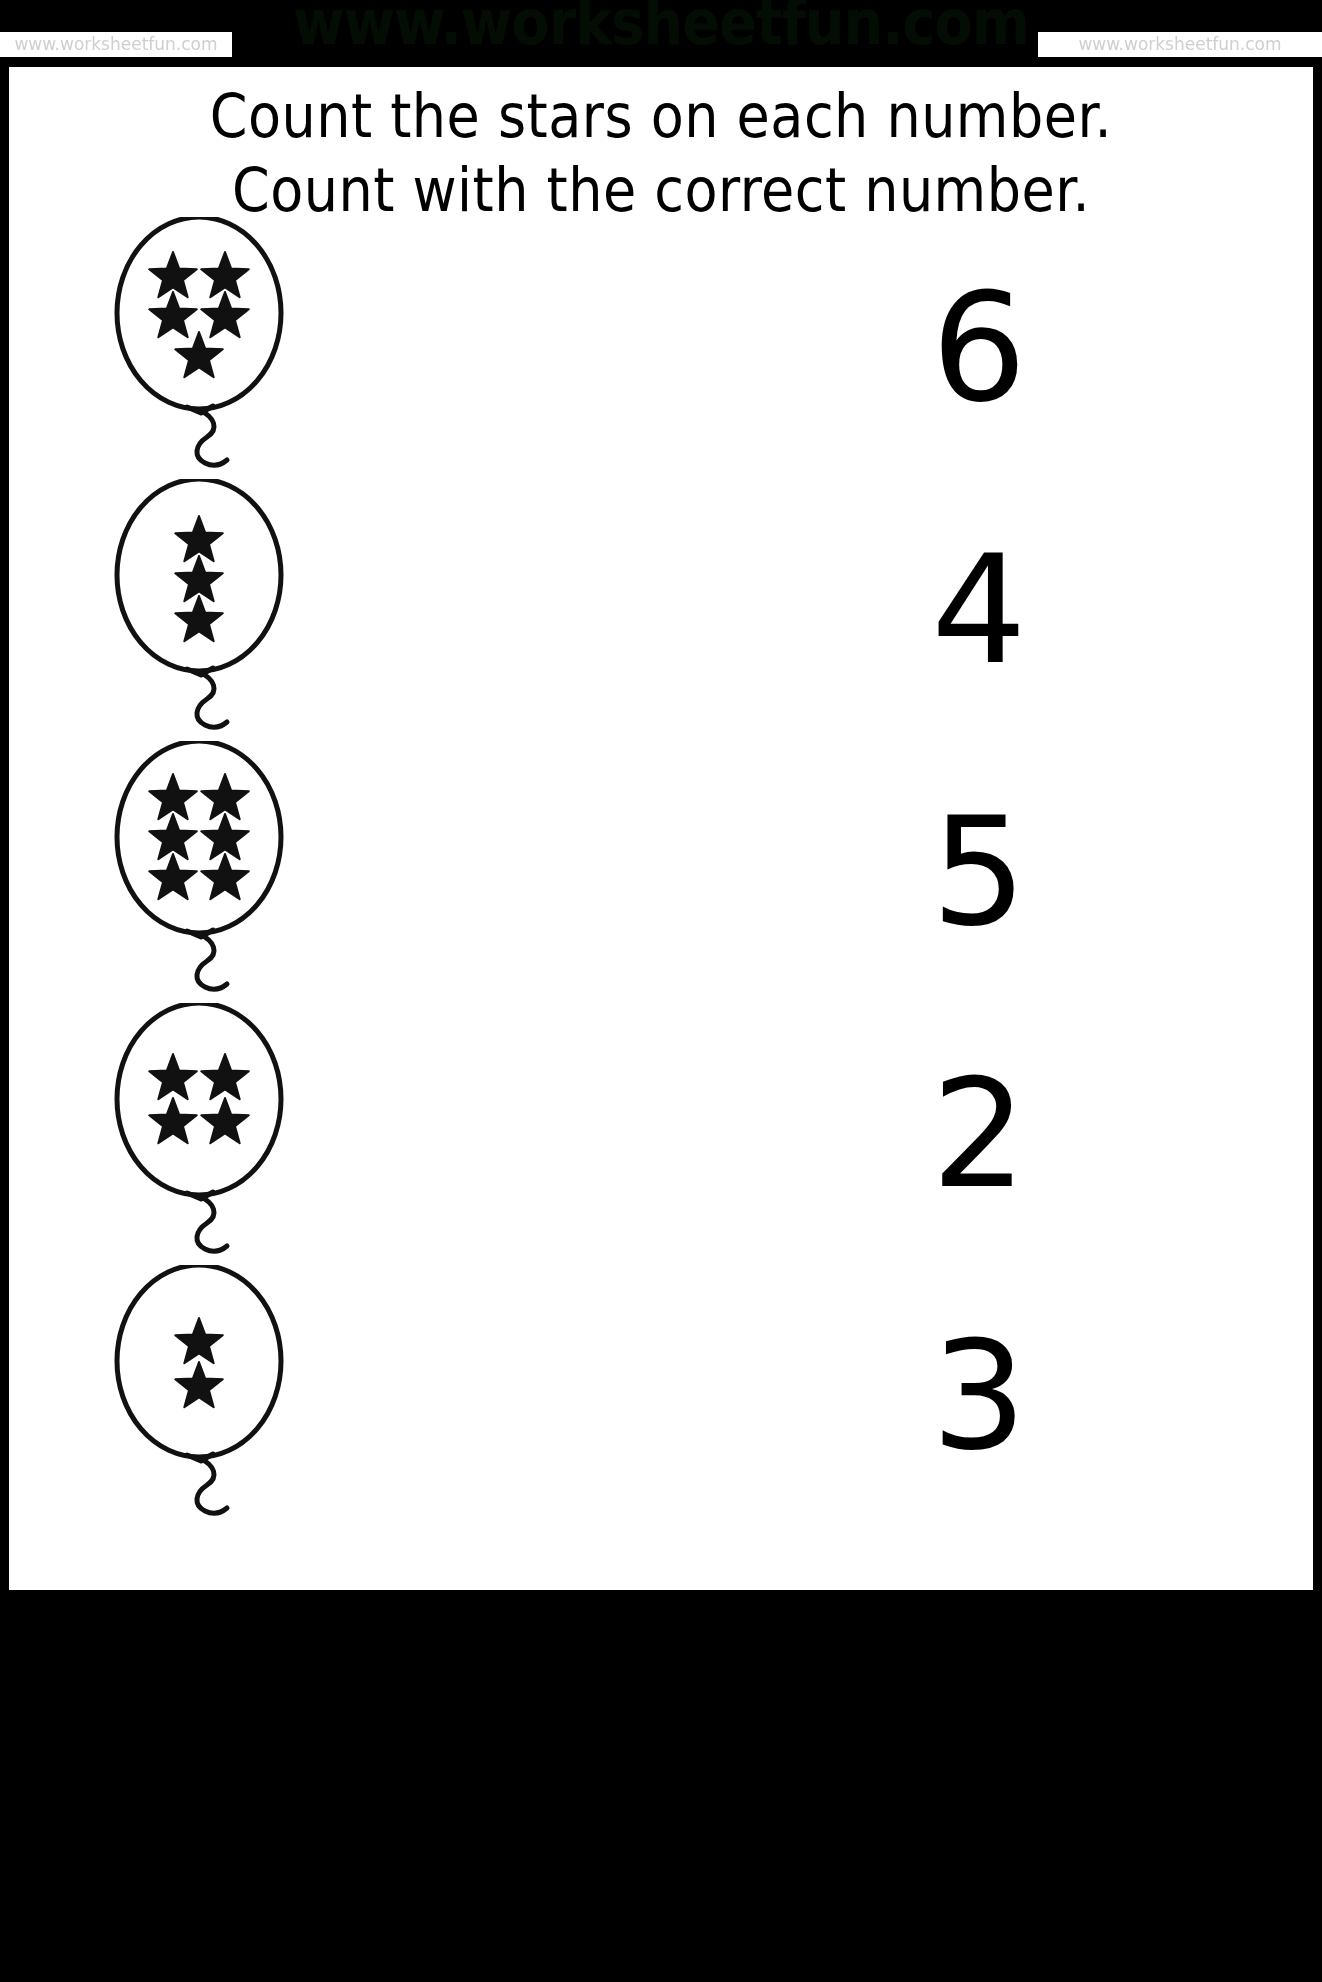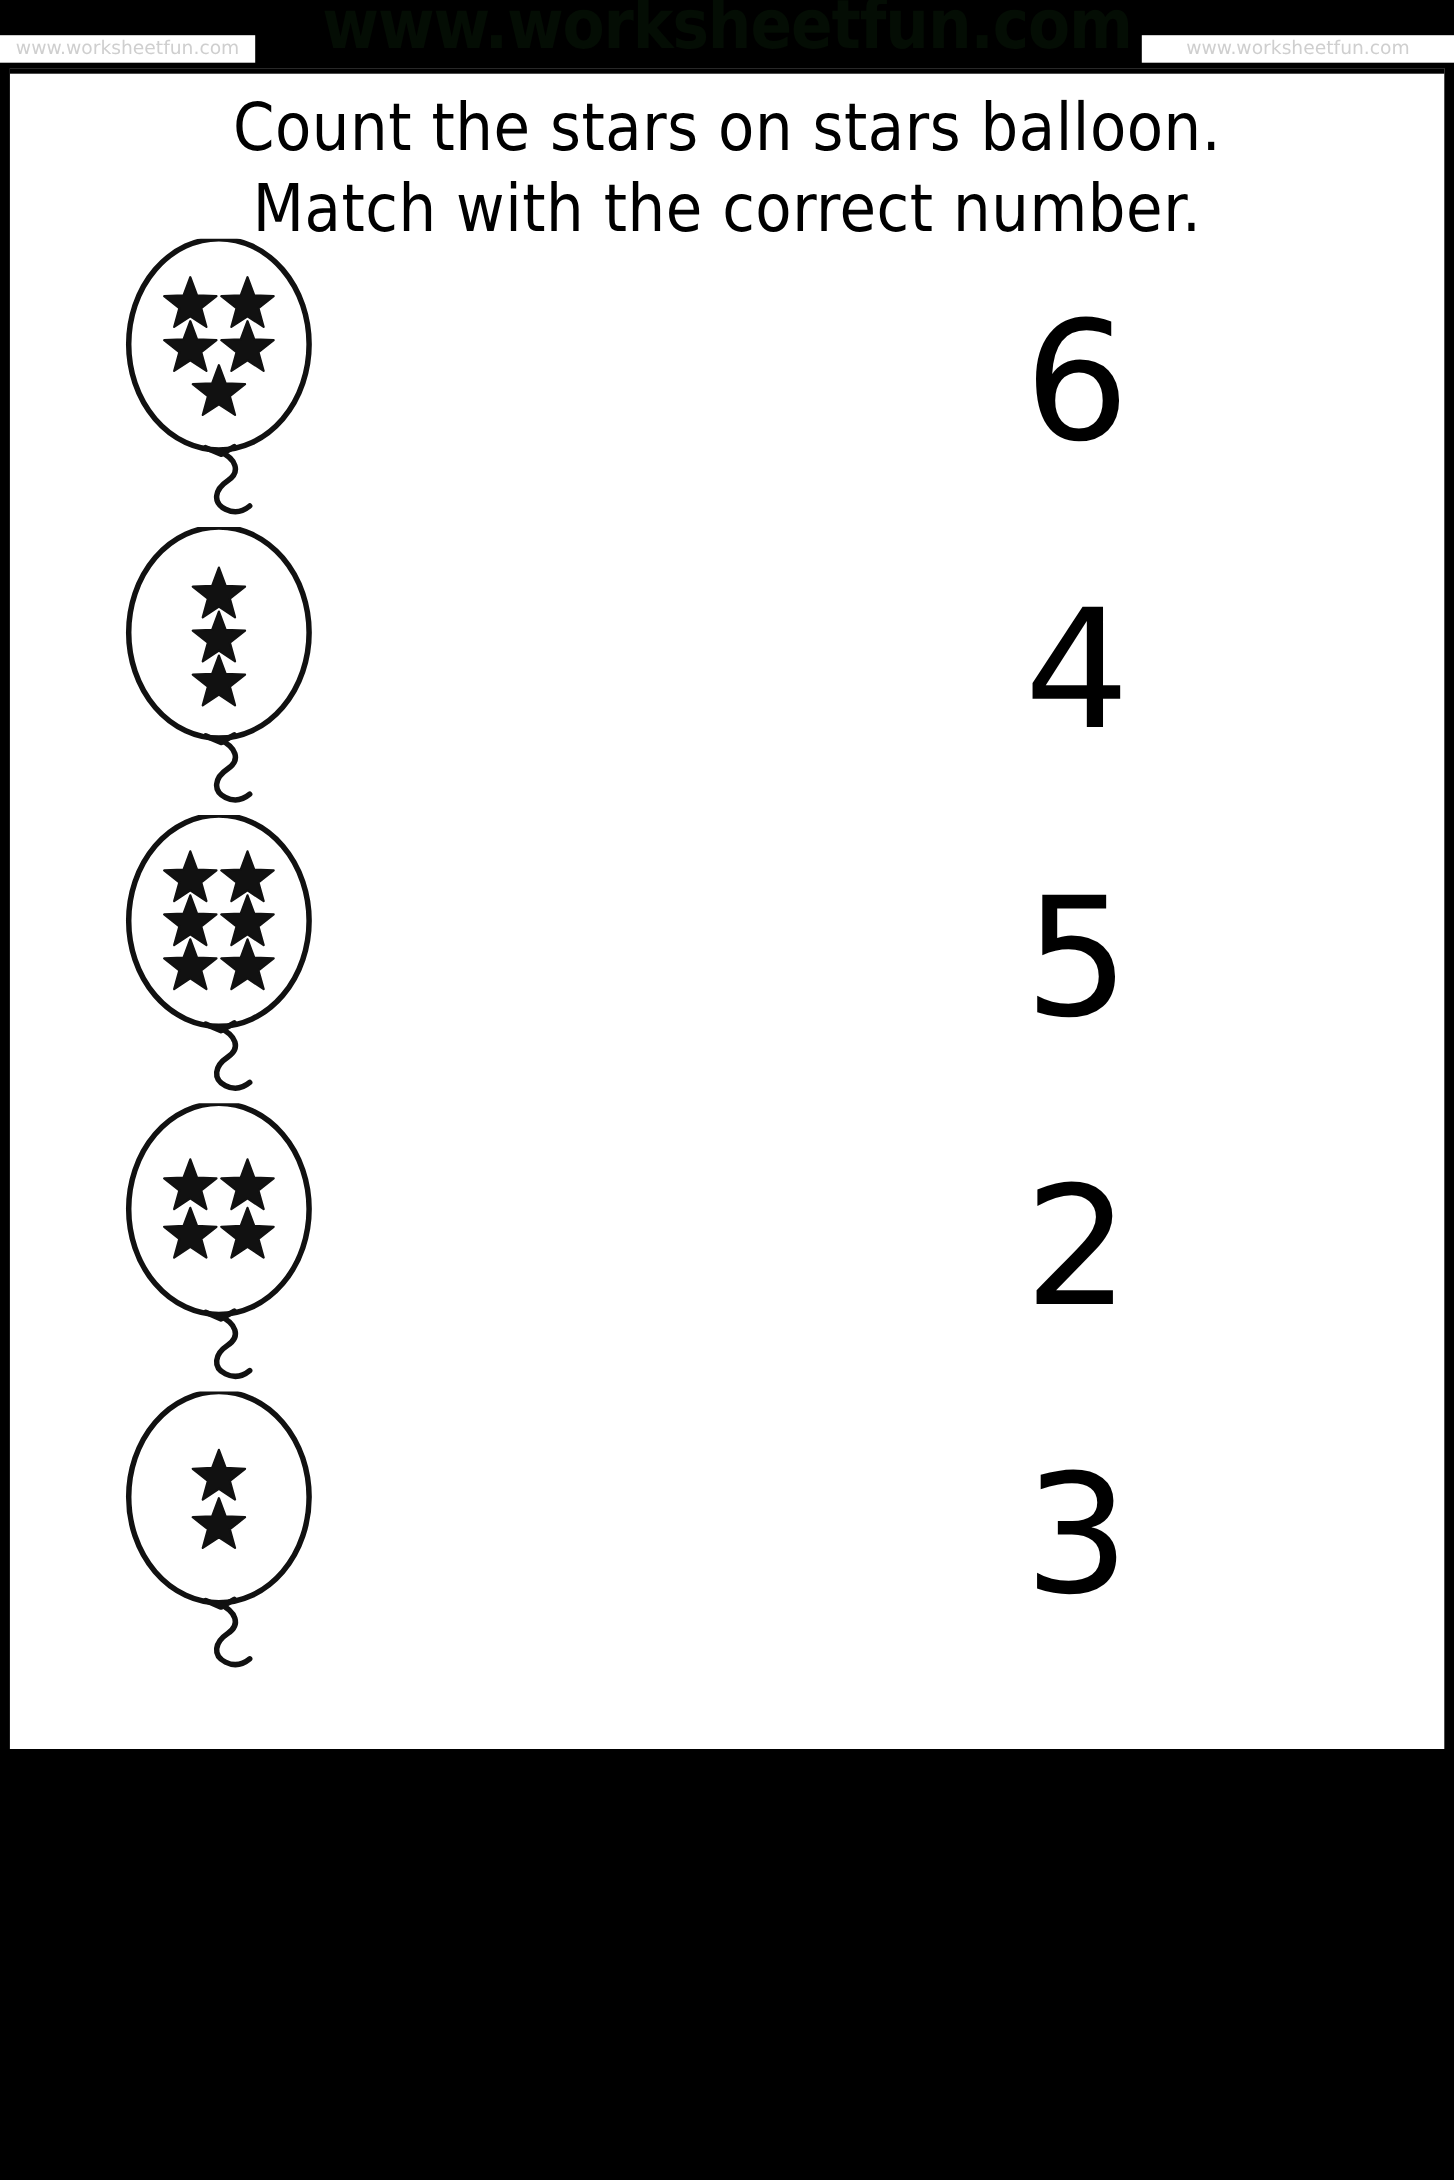--- a/index.html
+++ b/index.html
@@ -145,22 +145,22 @@
 
   <div class="wm-band">
     <div class="wm-big">www.worksheetfun.com</div>
     <div class="wm-chip left">www.worksheetfun.com</div>
     <div class="wm-chip right">www.worksheetfun.com</div>
   </div>
 
   <div class="sheet">
 
     <div class="title">
-      <span class="tline">Count the stars on stars balloon.</span>
-      <span class="tline">Match with the correct number.</span>
+      <span class="tline">Count the stars on each number.</span>
+      <span class="tline">Count with the correct number.</span>
     </div>
 
     <div class="rows" id="rows">
         <div class="row">
           <div class="balloon-cell">
             <svg width="220" height="262" viewBox="0 0 220 262">
               <ellipse cx="110" cy="96" rx="82" ry="96" fill="#ffffff" stroke="#111111" stroke-width="5"></ellipse>
               <path d="M98 190 L112 196 L124 189" fill="none" stroke="#111111" stroke-width="5" stroke-linecap="round" stroke-linejoin="round"></path>
               <path d="M110 193 C 126 200, 130 212, 118 220 C 106 228, 104 240, 116 246 C 124 250, 132 248, 138 243" fill="none" stroke="#111111" stroke-width="5" stroke-linecap="round" stroke-linejoin="round"></path>
               <path d="M84.00,35.00 L90.17,51.51 L107.78,52.27 L93.99,63.24 L98.69,80.23 L84.00,70.50 L69.31,80.23 L74.01,63.24 L60.22,52.27 L77.83,51.51 Z" fill="#111111" stroke="#111111" stroke-width="2" stroke-linejoin="round"></path>

